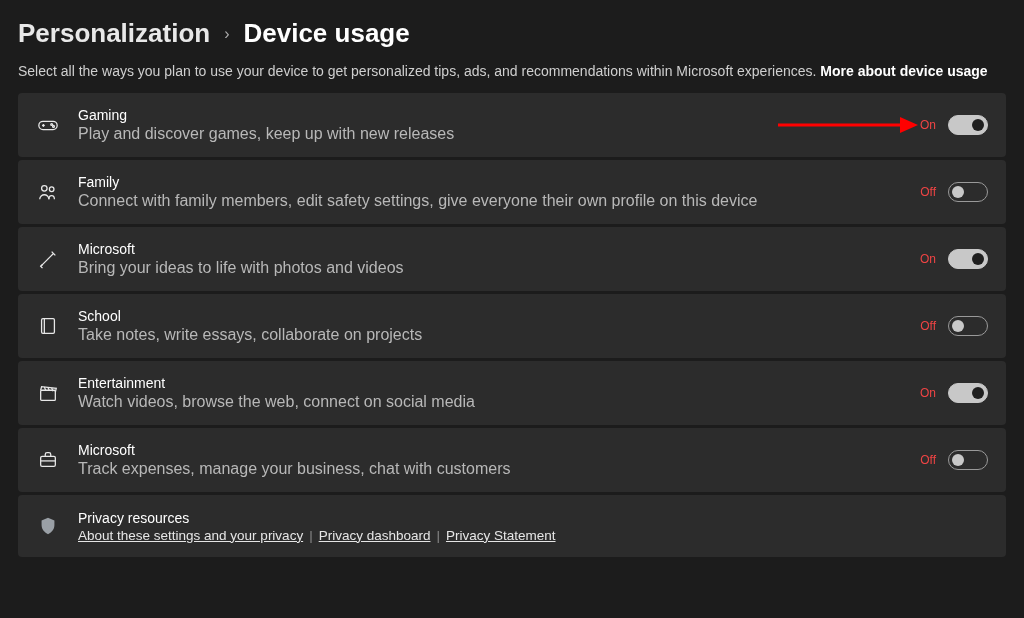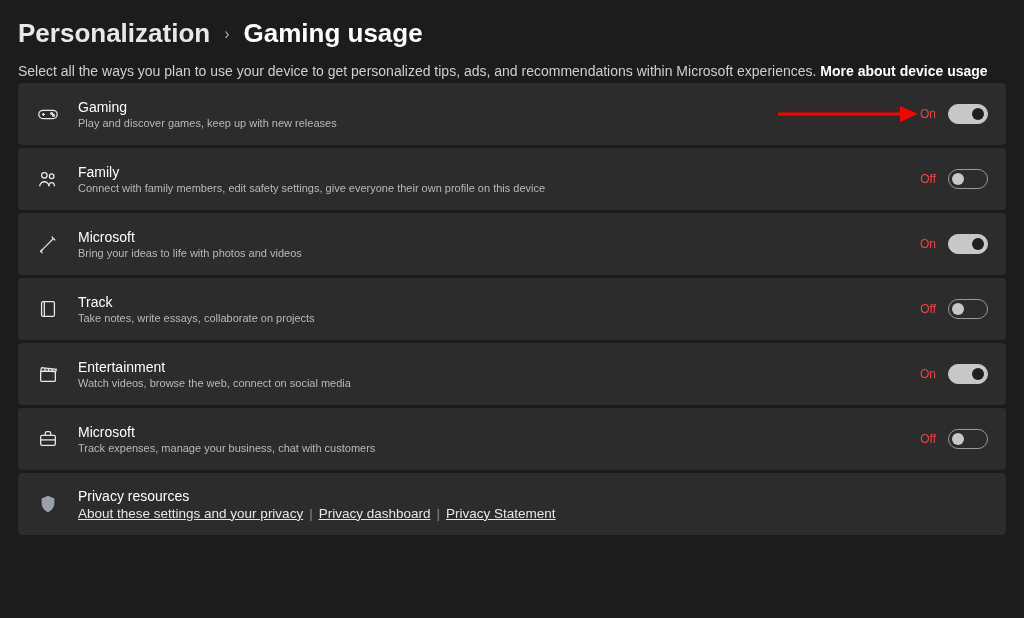--- a/index.html
+++ b/index.html
@@ -29,21 +29,21 @@
     color: #aaa;
   }
   .breadcrumb .crumb-cur {
     font-size: 26px;
     font-weight: 600;
     color: #fff;
   }
   .subhead {
     font-size: 14px;
     color: #cfcfcf;
-    margin-bottom: 4px;
+    margin-bottom: 14px;
   }
   .subhead .more-link {
     font-weight: 600;
     color: #fff;
     cursor: pointer;
   }
   .cards { display: flex; flex-direction: column; gap: 3px; }
   .card {
     background: #2c2c2c;
     border-radius: 4px;
@@ -60,21 +60,21 @@
     flex: 0 0 24px;
     margin-right: 18px;
     display: flex;
     align-items: center;
     justify-content: center;
     color: #e8e8e8;
   }
   .card .icon-slot svg { width: 22px; height: 22px; stroke: currentColor; fill: none; stroke-width: 1.4; }
   .card .txt { flex: 1 1 auto; display: flex; flex-direction: column; gap: 2px; }
   .card .title { font-size: 14px; color: #fff; font-weight: 400; }
-  .card .desc { font-size: 11px; color: #b8b8b8; }
+  .card .desc { font-size: 16px; color: #b8b8b8; }
   .card .ctrl { display: flex; align-items: center; gap: 12px; flex: 0 0 auto; }
   .card .state { font-size: 12px; color: #ef4444; min-width: 22px; text-align: right; }
   .toggle {
     width: 40px; height: 20px; border-radius: 10px;
     position: relative; cursor: pointer;
   }
   .toggle.off { border: 1px solid #9a9a9a; background: transparent; }
   .toggle.off .knob {
     position: absolute; left: 3px; top: 50%; transform: translateY(-50%);
     width: 12px; height: 12px; border-radius: 50%; background: #c8c8c8;
@@ -94,21 +94,21 @@
     pointer-events: none;
   }
   .arrow-overlay svg { display: block; }
 </style>
 </head>
 <body>
 
 <div class="breadcrumb">
   <span class="crumb-prev">Personalization</span>
   <span class="chev">›</span>
-  <span class="crumb-cur">Gaming usage</span>
+  <span class="crumb-cur">Device usage</span>
 </div>
 
 <div class="subhead">
   <span>Select all the ways you plan to use your device to get personalized tips, ads, and recommendations within Microsoft experiences. </span><span class="more-link">More about device usage</span>
 </div>
 
 <div class="cards">
 
   <div class="card">
     <div class="icon-slot">
@@ -182,21 +182,21 @@
   </div>
 
   <div class="card">
     <div class="icon-slot">
       <svg viewBox="0 0 24 24">
           <rect x="5" y="4" width="14" height="16" rx="1.5"></rect>
           <line x1="8" y1="4" x2="8" y2="20"></line>
         </svg>
     </div>
     <div class="txt">
-      <div class="title">Track</div>
+      <div class="title">School</div>
       <div class="desc">Take notes, write essays, collaborate on projects</div>
     </div>
     <div class="ctrl">
       <span class="state">Off</span>
       <div class="toggle off">
           <div class="knob"></div>
         </div>
     </div>
   </div>
 

